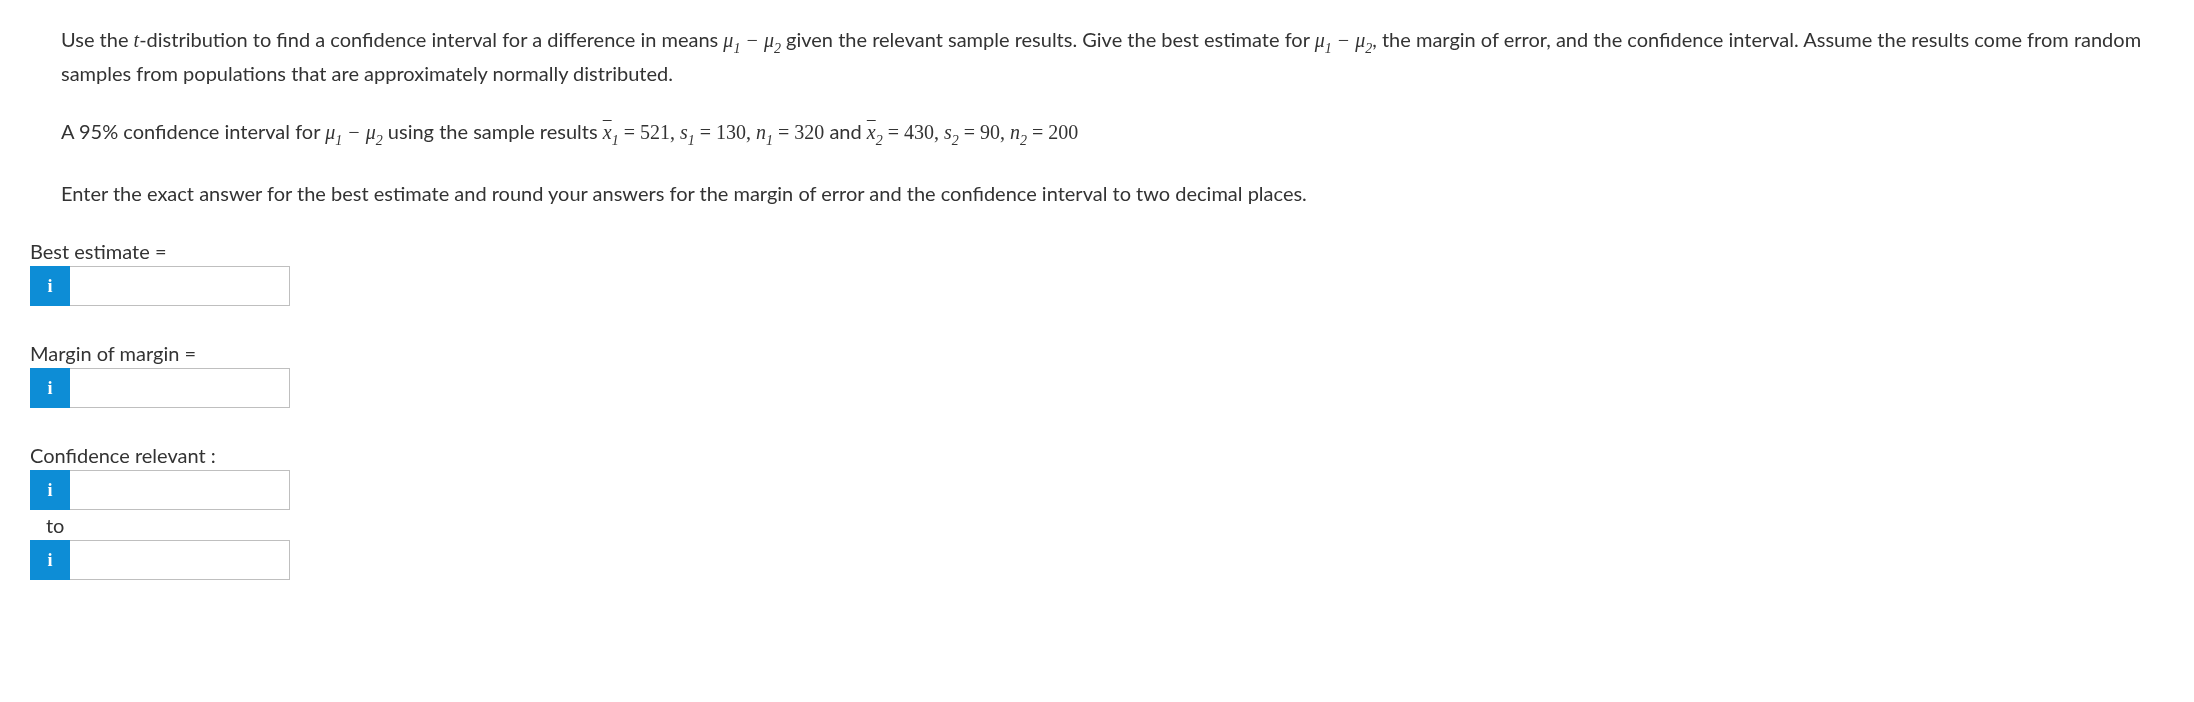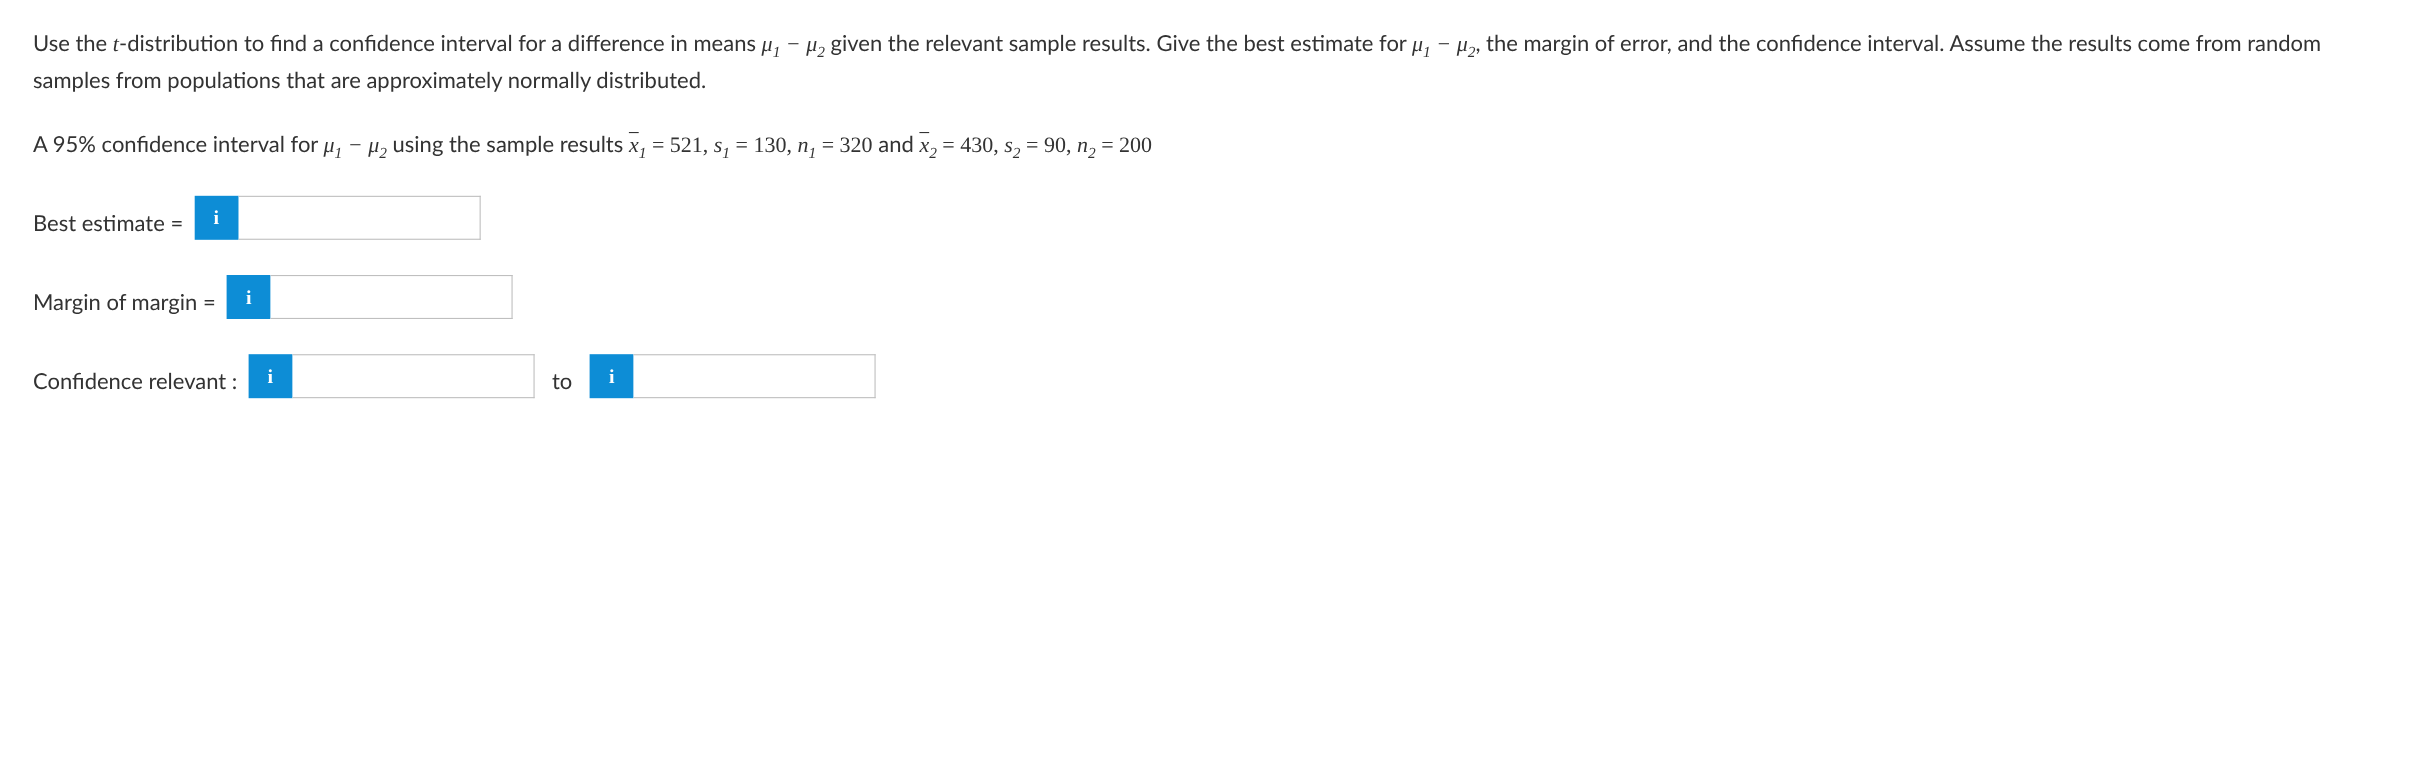--- a/index.html
+++ b/index.html
@@ -13,43 +13,45 @@
       color: #333;
       padding: 24px 30px;
       line-height: 1.5;
       background: #fff;
     }
     .question-block {
       max-width: 2140px;
     }
     .paragraph {
       margin-bottom: 28px;
+      margin-left: 31px;
     }
     .math-italic {
       font-family: 'Times New Roman', serif;
       font-style: italic;
     }
     .math {
       font-family: 'Times New Roman', serif;
     }
     .sub {
       font-size: 0.7em;
       vertical-align: sub;
       position: relative;
       top: 0.1em;
     }
     .overline {
       text-decoration: overline;
       text-decoration-thickness: 1px;
     }
     .answer-row {
       display: flex;
-      align-items: flex-end;
+      align-items: flex-start;
       margin-bottom: 32px;
       gap: 0;
+      flex-direction: column;
     }
     .answer-label {
       margin-right: 10px;
       white-space: nowrap;
     }
     .input-group {
       display: inline-flex;
       align-items: stretch;
       height: 40px;
     }
@@ -84,20 +86,21 @@
 <div class="question-block">
 
   <p class="paragraph">
     <span>Use the </span><span class="math-italic">t</span><span>-distribution to find a confidence interval for a difference in means </span><span class="math-italic">μ<span class="sub">1</span> − μ<span class="sub">2</span></span><span> given the relevant sample results. Give the best estimate for </span><span class="math-italic">μ<span class="sub">1</span> − μ<span class="sub">2</span></span><span>, the margin of error, and the confidence interval. Assume the results come from random samples from populations that are approximately normally distributed.</span>
   </p>
 
   <p class="paragraph">
     <span>A 95% confidence interval for </span><span class="math-italic">μ<span class="sub">1</span> − μ<span class="sub">2</span></span><span> using the sample results </span><span class="math-italic"><span class="overline">x</span><span class="sub">1</span></span><span class="math"> = </span><span class="math">521</span><span class="math">, </span><span class="math-italic"><span>s</span><span class="sub">1</span></span><span class="math"> = </span><span class="math">130</span><span class="math">, </span><span class="math-italic"><span>n</span><span class="sub">1</span></span><span class="math"> = </span><span class="math">320</span><span> and </span><span class="math-italic"><span class="overline">x</span><span class="sub">2</span></span><span class="math"> = </span><span class="math">430</span><span class="math">, </span><span class="math-italic"><span>s</span><span class="sub">2</span></span><span class="math"> = </span><span class="math">90</span><span class="math">, </span><span class="math-italic"><span>n</span><span class="sub">2</span></span><span class="math"> = </span><span class="math">200</span>
   </p>
 
+  <p class="paragraph">Enter the exact answer for the best estimate and round your answers for the margin of error and the confidence interval to two decimal places.</p>
 
   <div class="answer-row">
     <span class="answer-label">Best estimate = </span>
     <div class="input-group">
       <div class="info-badge">i</div>
       <input type="text" class="answer-input" value="" style="">
     </div>
   </div>
 
   <div class="answer-row">

